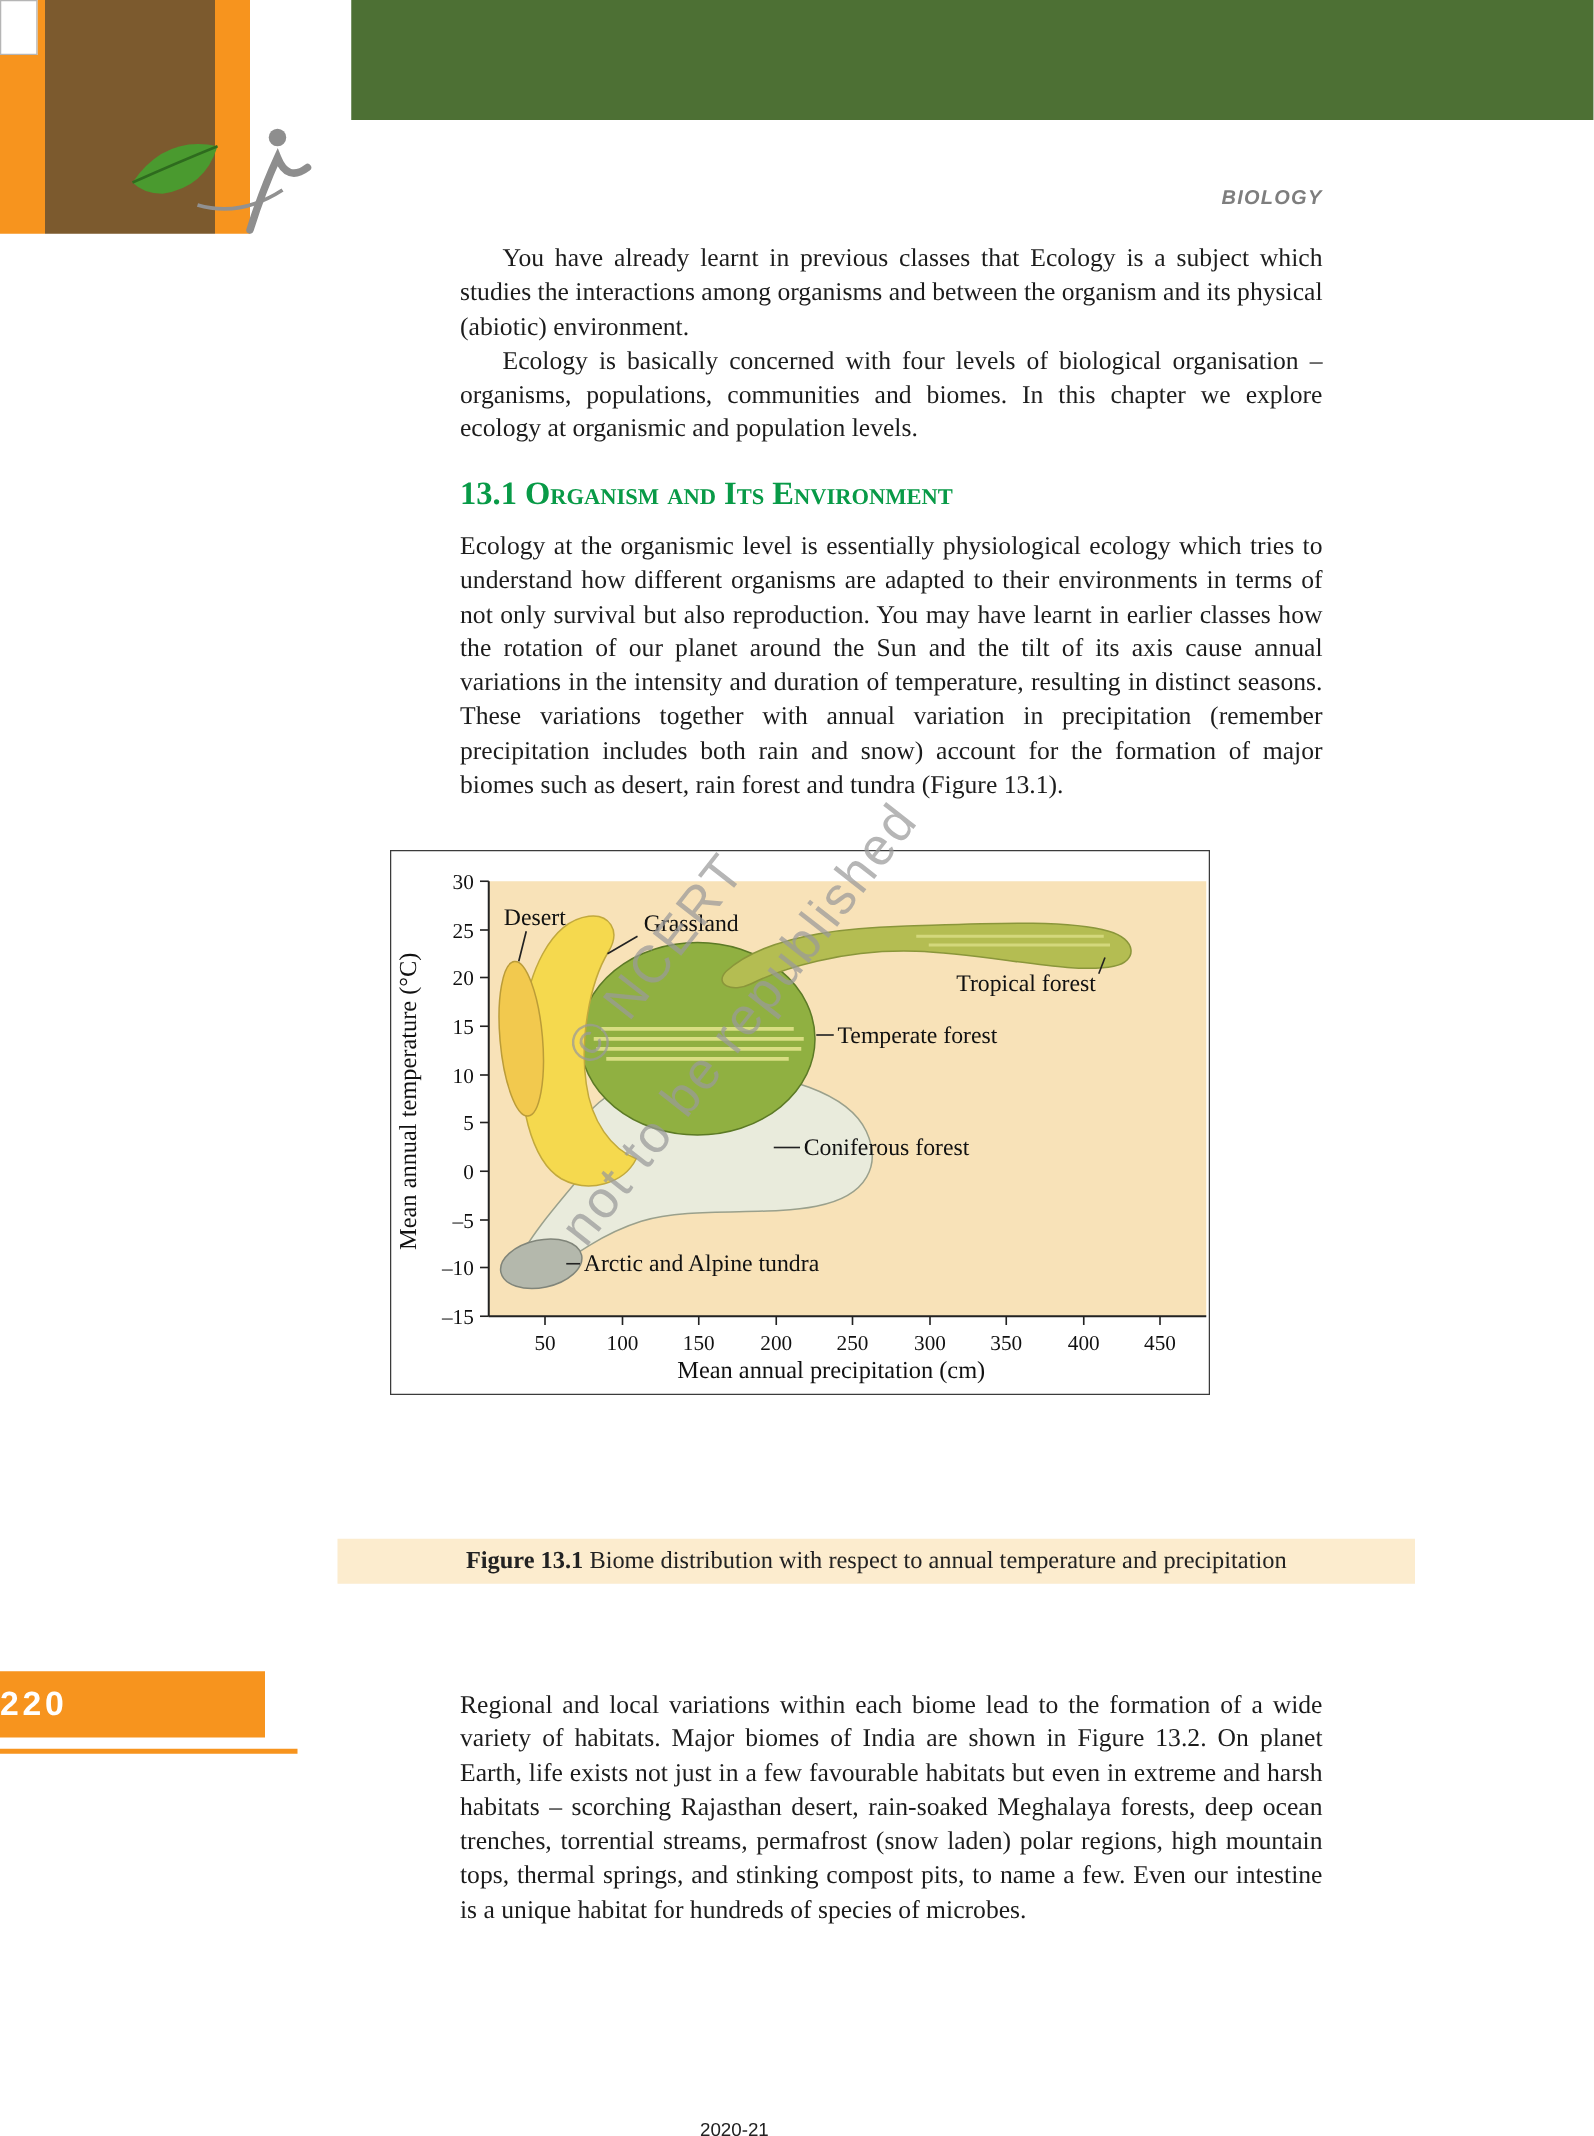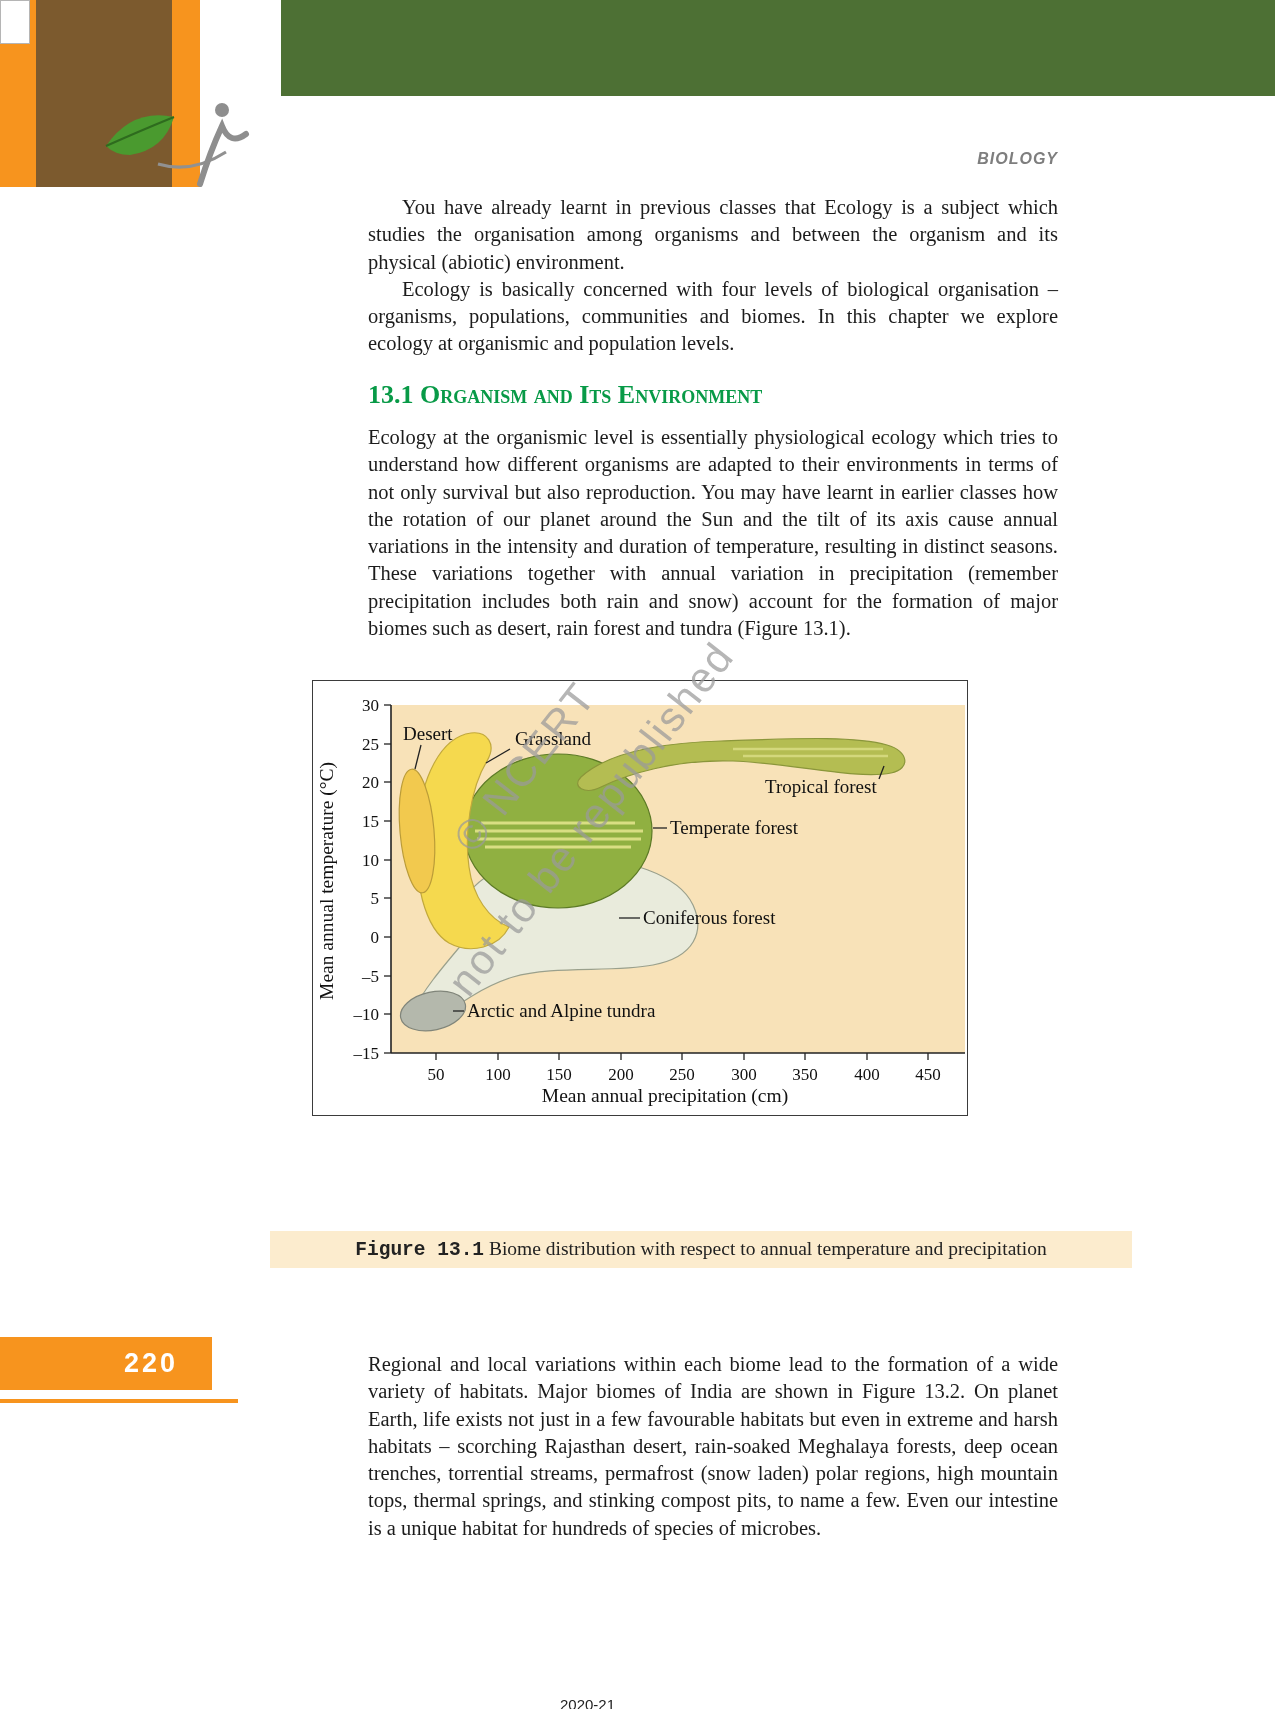--- a/index.html
+++ b/index.html
@@ -37,26 +37,26 @@
   
   .figure-box {
     position:absolute; left:312px; top:680px; width:656px; height:436px;
     border:1.5px solid #3b3b3b; background:#fff;
   }
   .figure-box svg { overflow:visible; display:block; }
   .caption {
     position:absolute; left:270px; top:1231px; width:862px;
     background:#fcecce; padding:7px 10px; text-align:center; font-size:19.5px; color:#222;
   }
-  .caption .cap-label { font-family:Liberation Mono, monospace; font-weight:bold; }
+  .caption .cap-label { font-family:Liberation Serif, serif; font-weight:bold; }
   
   .pageno {
     position:absolute; left:0; top:1337px; width:212px; height:53px; background:#f7941e;
     color:#fff; font-family:"Liberation Sans", sans-serif; font-weight:bold;
-    font-size:27px; letter-spacing:3px; line-height:53px; text-align:right; padding-right:34px;
+    font-size:27px; letter-spacing:3px; line-height:53px; padding-right:34px;
   }
   .rule { position:absolute; left:0; top:1399px; width:238px; height:4px; background:#f7941e; }
   .footer {
     position:absolute; left:0; top:1696px; width:1175px; text-align:center;
     font-family:"Liberation Sans", sans-serif; font-size:15px; color:#222;
   }
   
   .ctext   { font-family:"Liberation Serif", serif; font-size:19px; fill:#111; }
   .cticks  { font-family:"Liberation Serif", serif; font-size:17px; fill:#111; }
   .ctitle  { font-family:"Liberation Serif", serif; font-size:19.5px; fill:#111; }
@@ -77,21 +77,21 @@
     <path d="M6,56 Q32,18 74,27 Q64,60 30,65 Q15,65 6,56 Z" fill="#4a9a2f"></path>
     <path d="M6,56 Q42,40 74,27" stroke="#2e6b1e" fill="none" stroke-width="2"></path>
     <path d="M58,74 Q92,84 126,62" stroke="#919191" fill="none" stroke-width="3"></path>
     <circle cx="122" cy="20" r="7" fill="#8e8e8e"></circle>
     <path d="M100,94 Q110,62 122,36 Q130,56 146,44" stroke="#8e8e8e" stroke-width="6" fill="none" stroke-linecap="round"></path>
   </svg>
 
   <div class="running-head">BIOLOGY</div>
 
   <div class="body-col">
-    <p class="indent">You have already learnt in previous classes that Ecology is a subject which studies the organisation among organisms and between the organism and its physical (abiotic) environment.</p>
+    <p class="indent">You have already learnt in previous classes that Ecology is a subject which studies the interactions among organisms and between the organism and its physical (abiotic) environment.</p>
     <p class="indent">Ecology is basically concerned with four levels of biological organisation – organisms, populations, communities and biomes.  In this chapter we explore ecology at organismic and population levels.</p>
     <h2 class="section">13.1 Organism and Its Environment</h2>
     <p>Ecology at the organismic level is essentially physiological ecology which tries to understand how different organisms are adapted to their environments in terms of not only survival but also reproduction.  You may have learnt in earlier classes how the rotation of our planet around the Sun and the tilt of its axis cause annual variations in the intensity and duration of temperature, resulting in distinct seasons.  These variations together with annual variation in precipitation (remember precipitation includes both rain and snow) account for the formation of major biomes such as desert, rain forest and tundra (Figure 13.1).</p>
   </div>
 
   <div class="figure-box">
     <svg width="653" height="433" viewBox="0 0 653 433">
 
       <rect x="78" y="24" width="574" height="348" fill="#f8e2b8"></rect>
 

